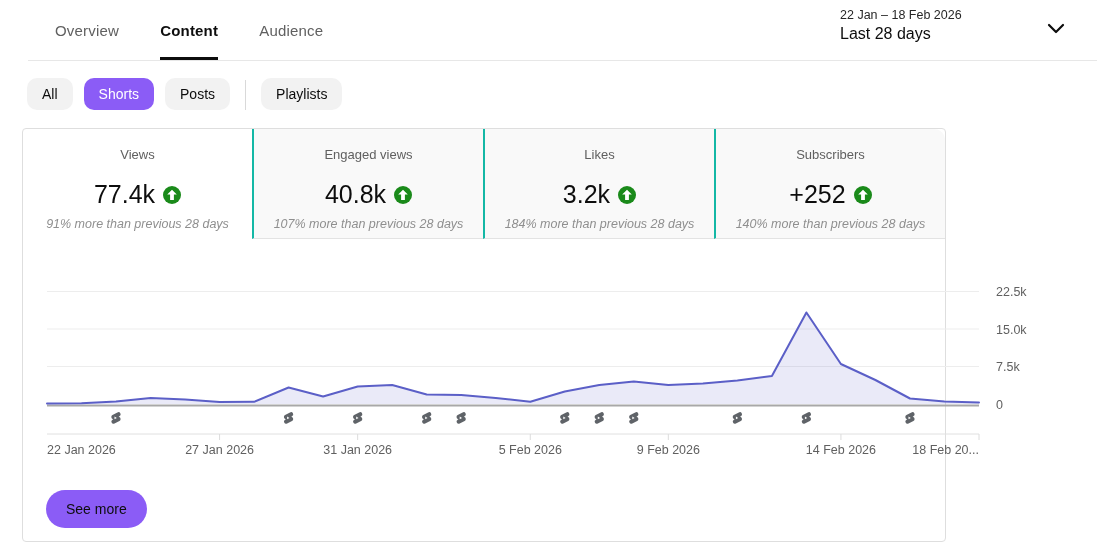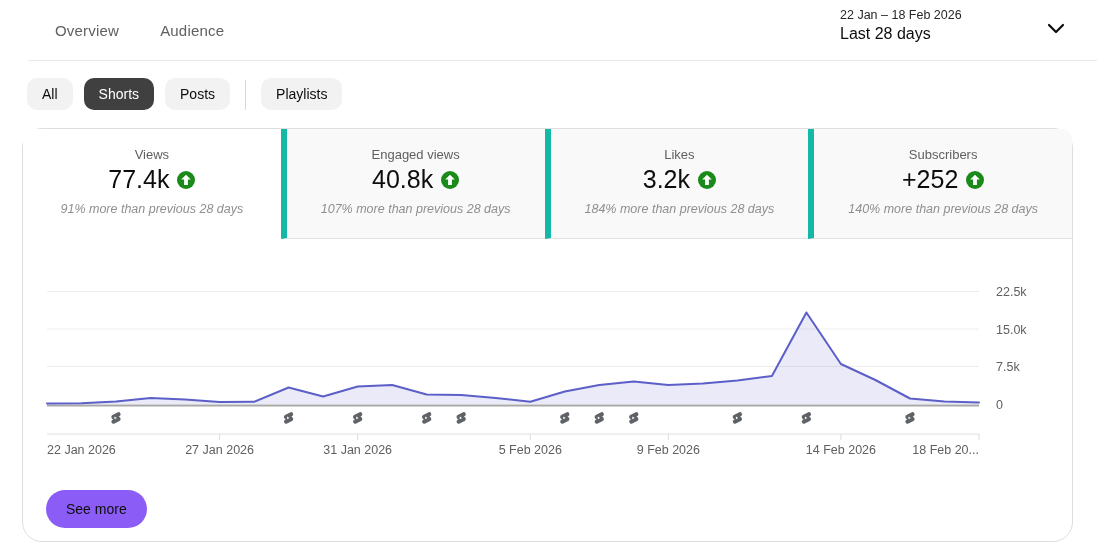--- a/index.html
+++ b/index.html
@@ -19,49 +19,50 @@
   .date-selector { position:absolute; left:840px; top:7px; cursor:pointer; }
   .date-range { font-size:12.5px; color:#272727; font-weight:500; line-height:16px; }
   .date-preset { font-size:16px; color:#0d0d0d; line-height:22px; }
   .chevron { position:absolute; left:1044px; top:16px; width:24px; height:24px; cursor:pointer; }
 
   
   .chip-row { position:absolute; left:27px; top:78px; display:flex; align-items:flex-end; gap:11px; }
   .chip { height:32px; padding:0 15px; border-radius:10px; background:#f2f2f2;
           display:flex; align-items:center; font-size:14px; font-weight:500;
           color:#0d0d0d; cursor:pointer; white-space:nowrap; }
-  .chip.active { background:#404040; color:#fff; }
+  .chip.active { background:#8b5cf6; color:#fff; }
   .chip-divider { width:1px; height:30px; background:#d9d9d9; margin:0 4px; }
 
   
-  .card { position:absolute; left:22px; top:128px; width:1051px; height:414px;
-          background:#fff; border:1px solid #dedede; border-radius:20px; }
+  .card { position:absolute; left:22px; top:128px; width:924px; height:414px;
+          background:#fff; border:1px solid #dedede; border-radius:4px; }
   .metrics-row { display:flex; height:110px; border-radius:11px 11px 0 0; overflow:hidden; }
   .metric { flex:1; text-align:center; background:#f9f9f9; padding-top:18px;
-            border-bottom:1px solid #e3e3e3; border-left:6px solid #14b8a6; cursor:pointer; }
+            border-bottom:1px solid #e3e3e3; border-left:2px solid #14b8a6; cursor:pointer; }
   .metric:first-child { border-left:none; }
   .metric.selected { background:#fff; border-bottom:1px solid transparent; }
   .metric-label { font-size:13px; font-weight:500; color:#606060; }
-  .metric-value { margin-top:3px; font-size:25px; color:#0d0d0d; display:flex;
+  .metric-value { margin-top:18px; font-size:25px; color:#0d0d0d; display:flex;
                   align-items:center; justify-content:center; gap:8px; }
   .metric-delta { margin-top:8px; font-size:12.5px; font-style:italic; color:#8f8f8f; }
   .trend-icon { width:18px; height:18px; display:inline-block; }
 
   #chart-svg { position:absolute; left:0; top:110px; }
   #chart-svg text { font-family:"Liberation Sans", sans-serif; }
 
   .see-more { position:absolute; left:23px; top:361px; height:38px; padding:0 20px;
               border:none; border-radius:19px; background:#8b5cf6; color:#0d0d0d;
               font-size:14px; font-weight:500; font-family:"Liberation Sans",sans-serif; cursor:pointer; }
 </style>
 </head>
 <body>
 
 <div class="topnav">
   <div class="nav-tab">Overview</div>
+  <div class="nav-tab active">Content</div>
   <div class="nav-tab">Audience</div>
 </div>
 
 <div class="date-selector">
   <div class="date-range">22 Jan – 18 Feb 2026</div>
   <div class="date-preset">Last 28 days</div>
 </div>
 <svg class="chevron" viewBox="0 0 24 24">
   <path d="M5 9 L12 16 L19 9" fill="none" stroke="#0d0d0d" stroke-width="2.2" stroke-linecap="round" stroke-linejoin="round"></path>
 </svg>

